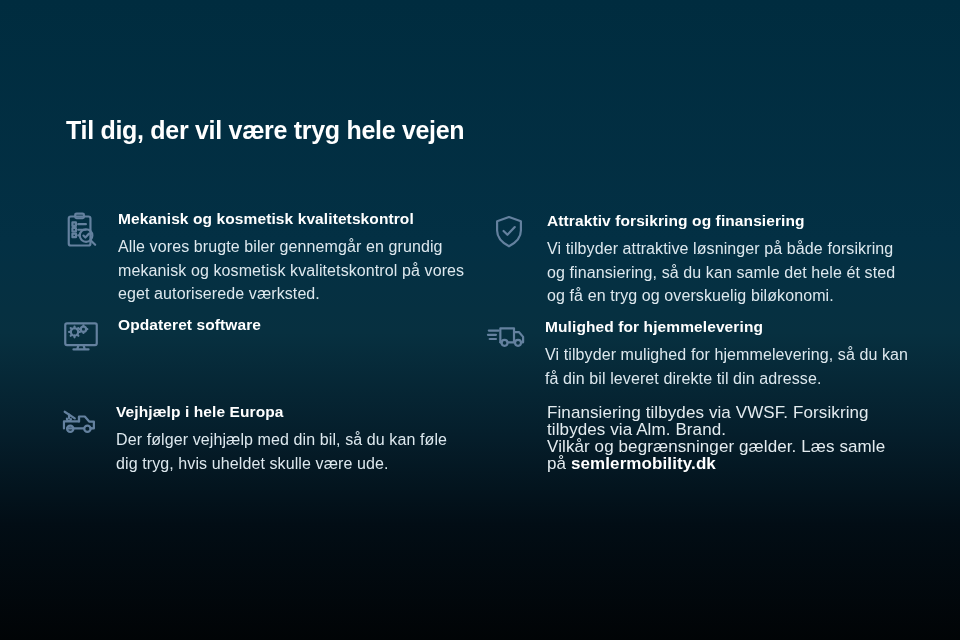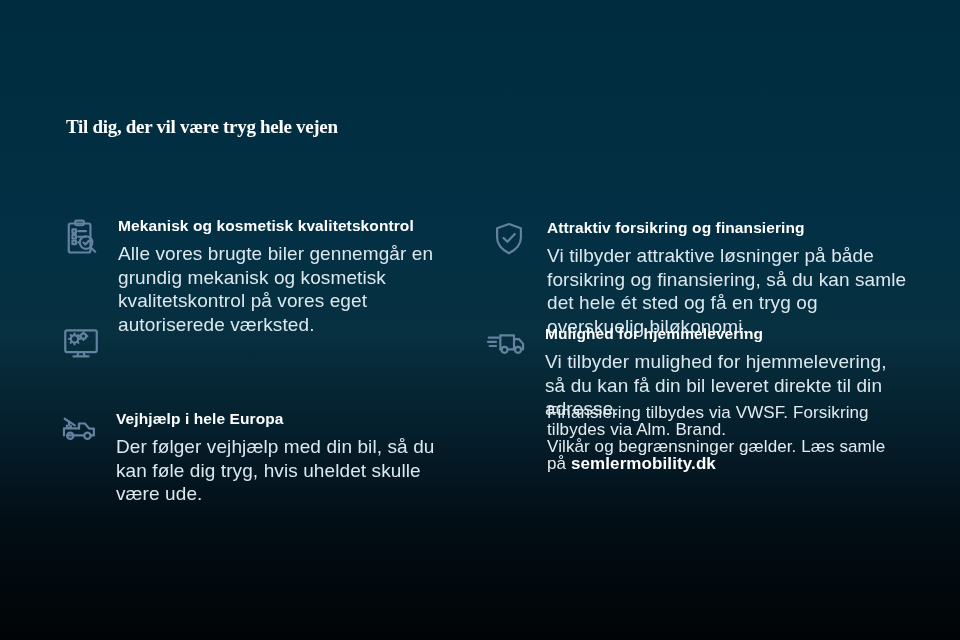--- a/index.html
+++ b/index.html
@@ -9,36 +9,36 @@
     -webkit-font-smoothing: antialiased;
   }
   .slide {
     position: relative; width: 960px; height: 640px;
     background: linear-gradient(180deg,
       #002c3f 0%, #033044 38%, #073040 52%,
       #051e2b 68%, #020d15 82%, #010406 100%);
   }
   .title {
     position: absolute; left: 66px; top: 116px;
-    font-size: 19px; font-weight: bold; color: #ffffff;
-    letter-spacing: -0.3px; margin: 0; font-family: Liberation Serif, serif;
+    font-size: 25px; font-weight: bold; color: #ffffff;
+    letter-spacing: -0.3px; margin: 0;
   }
-  .feature { position: absolute; margin-top: 7px; }
+  .feature { position: absolute; }
   .feature .icon-box {
     position: absolute; left: 0; top: 0; width: 42px; height: 42px;
   }
   .feature .icon-box svg { width: 42px; height: 42px; display: block; }
   .feature .content { margin-left: 58px; }
   .col-right .content { margin-left: 59px; }
   .feature h3 {
     margin: 0 0 7px 0; font-size: 15.5px; font-weight: bold;
     color: #ffffff; letter-spacing: 0.1px;
   }
   .feature p {
-    margin: 0; font-size: 19px; line-height: 23.5px;
+    margin: 0; font-size: 16px; line-height: 23.5px;
     color: #dde8ee; letter-spacing: 0.1px;
   }
   .f-l1 { left: 60px; top: 210px; } .f-l1 .content { width: 348px; }
   .f-l2 { left: 60px; top: 316px; } .f-l2 .content { width: 348px; }
   .f-l3 { left: 58px; top: 403px; } .f-l3 .content { width: 348px; }
   .f-r1 { left: 488px; top: 212px; } .f-r1 .content { width: 364px; }
   .f-r2 { left: 486px; top: 318px; } .f-r2 .content { width: 364px; }
   .disclaimer {
     position: absolute; left: 547px; top: 404px; width: 340px;
     font-size: 17px; line-height: 17px; color: #e3ebef;
@@ -95,20 +95,21 @@
       <svg viewBox="0 0 24 24" class="ic">
         <rect x="3" y="4.2" width="18" height="12.4" rx="1"></rect>
         <circle cx="8.3" cy="9.1" r="2.1"></circle>
         <path d="M8.3 6v1 M8.3 11.2v1 M5.2 9.1h1 M10.4 9.1h1 M6.1 6.9l.7.7 M9.8 10.6l.7.7 M6.1 11.3l.7-.7 M9.8 7.6l.7-.7"></path>
         <circle cx="13.4" cy="7.5" r="1.5"></circle>
         <path d="M13.4 5.3v.7 M13.4 9h.0v.7 M11.2 7.5h.7 M14.9 7.5h.7"></path>
         <path d="M10.6 16.6l-.8 2.5 M13.4 16.6l.8 2.5 M7.7 19.1h8.6"></path>
       </svg>
     </span>
     <div class="content">
+      <h3>Opdateret software</h3>
     </div>
   </div>
 
   <div class="feature col-right f-r1">
     <span class="icon-box">
       <svg viewBox="0 0 24 24" class="ic">
         <path d="M12 2.9l6.8 2.4v5.3c0 4.4-2.9 7-6.8 9-3.9-2-6.8-4.6-6.8-9V5.3z"></path>
         <path d="M8.9 10.8l2.2 2.2 4.2-4.4"></path>
       </svg>
     </span>

